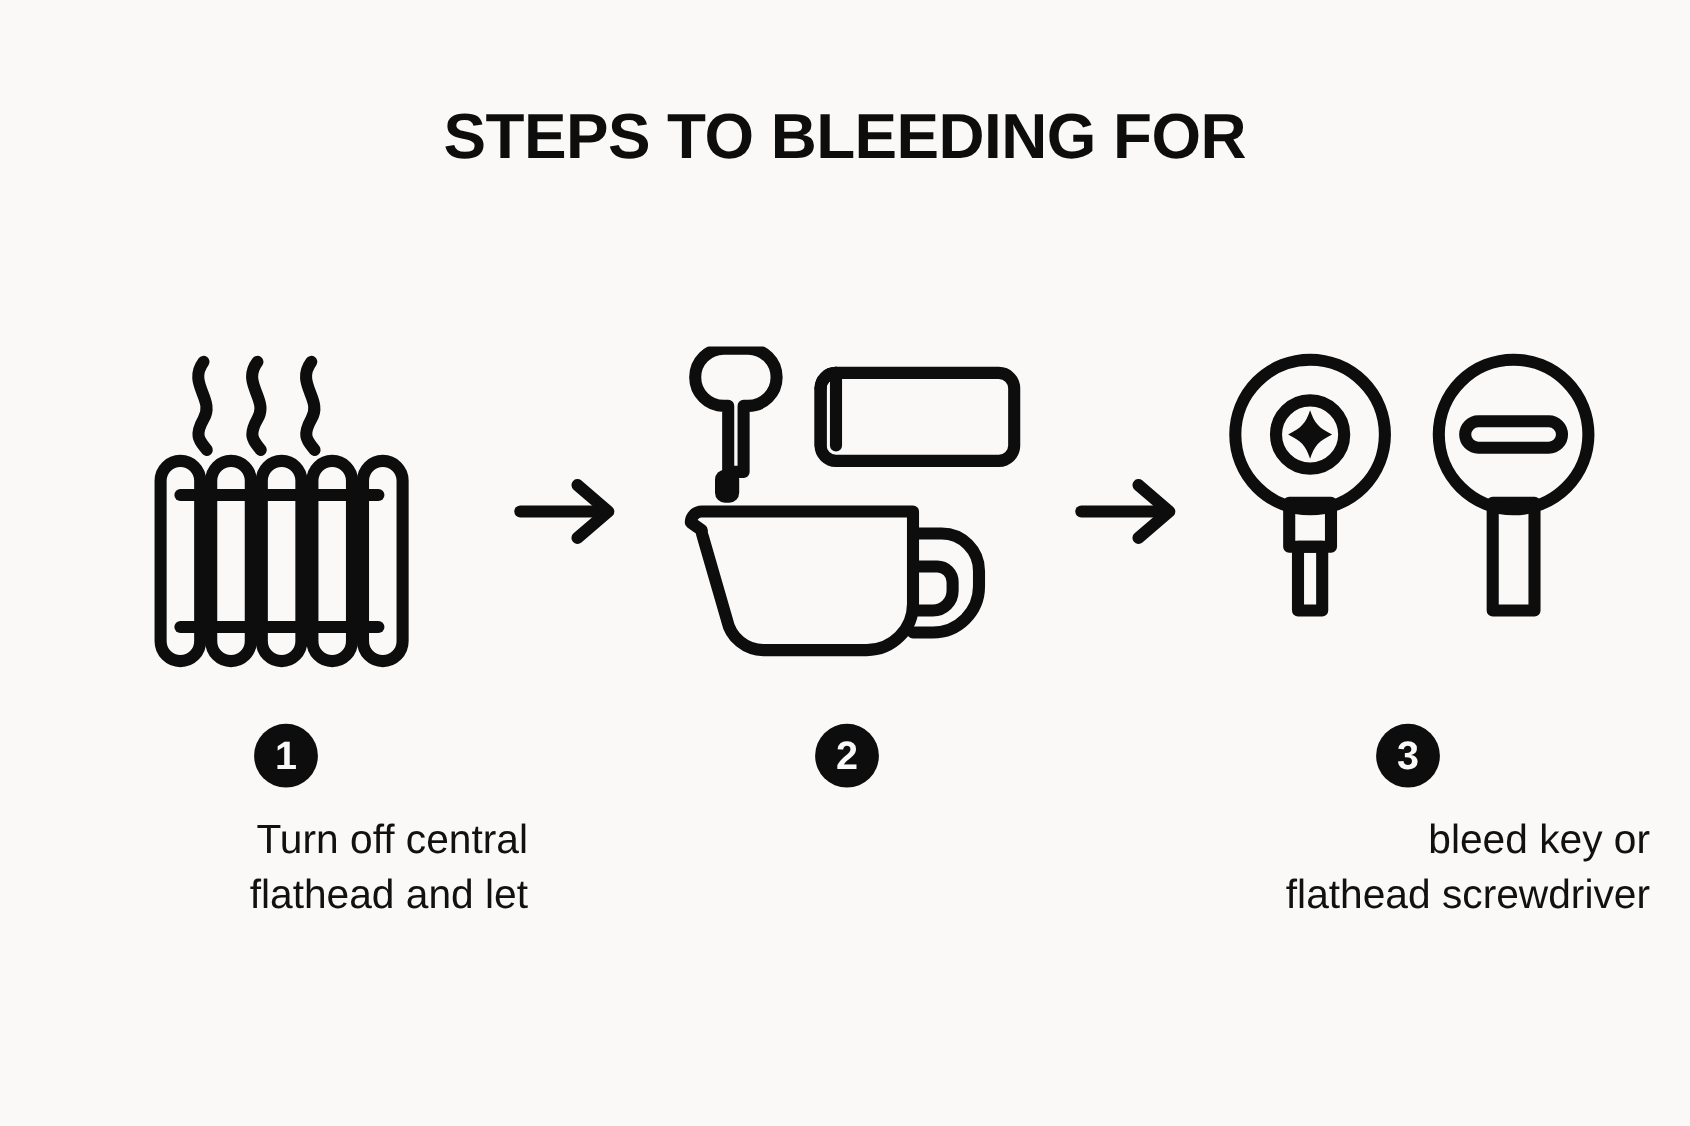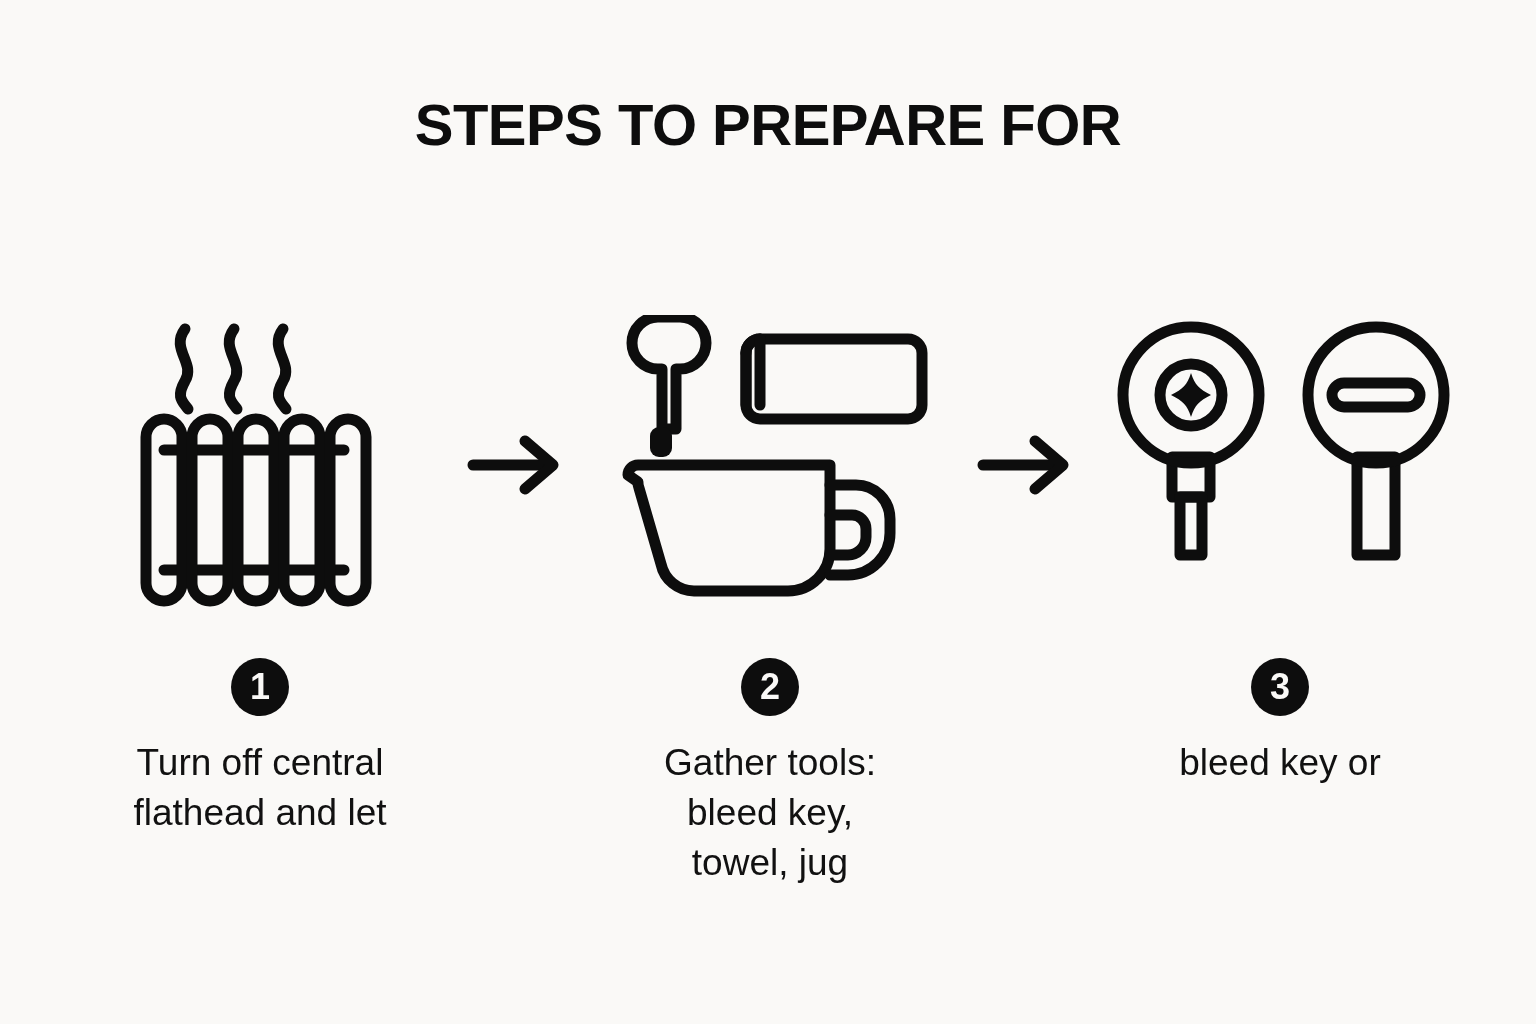--- a/index.html
+++ b/index.html
@@ -83,21 +83,21 @@
     line-height: 1;
     margin-top: 28px;
     margin-bottom: 22px;
     user-select: none;
   }
 
   .caption {
     font-family: "Liberation Sans", sans-serif;
     font-size: 37px;
     line-height: 50px;
-    text-align: center;
+    text-align: right;
     color: #111111;
     width: 440px;
   }
 
   
   .arrow {
     width: 110px;
     height: 330px;
     display: flex;
     align-items: center;
@@ -113,21 +113,21 @@
     stroke-linejoin: round;
   }
   .fill { fill: #0d0d0d; }
 </style>
 </head>
 <body>
 
 <div id="infographic">
 
   <div class="title-block">
-    <div class="title-line">STEPS TO PREPARE FOR</div>
+    <div class="title-line">STEPS TO BLEEDING FOR</div>
   </div>
 
   <div class="steps-row">
 
     <div class="step">
       <div class="step-art">
         <svg width="260" height="300" viewBox="0 0 260 300">
 
           <g class="stroke" stroke-width="11">
             <path d="M55 14 C 40 34, 66 48, 55 66 C 46 82, 52 86, 58 94"></path>
@@ -182,25 +182,20 @@
           </g>
 
           <g>
             <path class="stroke" stroke-width="11" d="M18 160 a10 10 0 0 1 10 -10 h192 v84 a42 42 0 0 1 -42 42 h-94 a34 34 0 0 1 -33 -27 l-22 -76 a14 14 0 0 1 -1 -6 z"></path>
             <path class="stroke" stroke-width="11" d="M220 170 h26 a34 34 0 0 1 34 34 v14 a42 42 0 0 1 -42 42 h-18"></path>
             <path class="stroke" stroke-width="11" d="M220 200 h22 a14 14 0 0 1 14 14 v8 a18 18 0 0 1 -18 18 h-18"></path>
           </g>
         </svg>
       </div>
       <div class="badge">2</div>
-      <div class="caption">
-        <div>Gather tools:</div>
-        <div>bleed key,</div>
-        <div>towel, jug</div>
-      </div>
     </div>
 
     <div class="arrow">
       <svg width="96" height="60" viewBox="0 0 96 60">
         <g class="stroke" stroke-width="11">
           <path d="M6 30 L 84 30"></path>
           <path d="M58 6 L 86 30 L 58 54"></path>
         </g>
       </svg>
     </div>
@@ -220,17 +215,18 @@
           <g>
             <path class="stroke" stroke-width="11" d="M252 142 h38 v98 h-38 z"></path>
             <circle class="stroke" stroke-width="11" cx="271" cy="80" r="68"></circle>
             <rect class="stroke" stroke-width="11" x="227" y="68" width="88" height="24" rx="12"></rect>
           </g>
         </svg>
       </div>
       <div class="badge">3</div>
       <div class="caption">
         <div>bleed key or</div>
+        <div>flathead screwdriver</div>
       </div>
     </div>
 
   </div>
 </div>
 
 </body></html>

